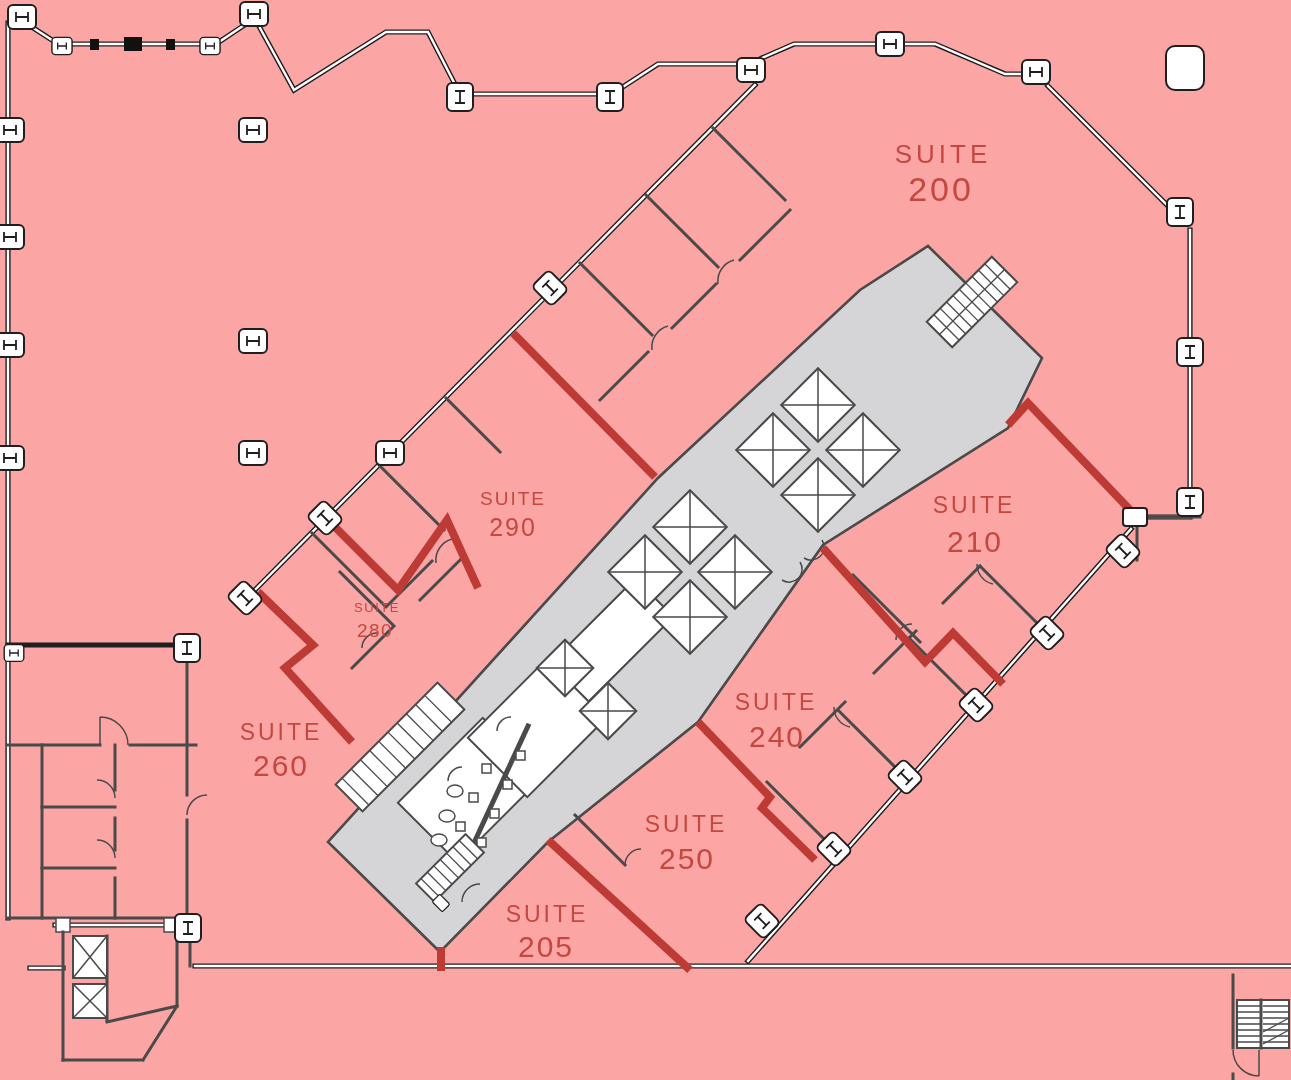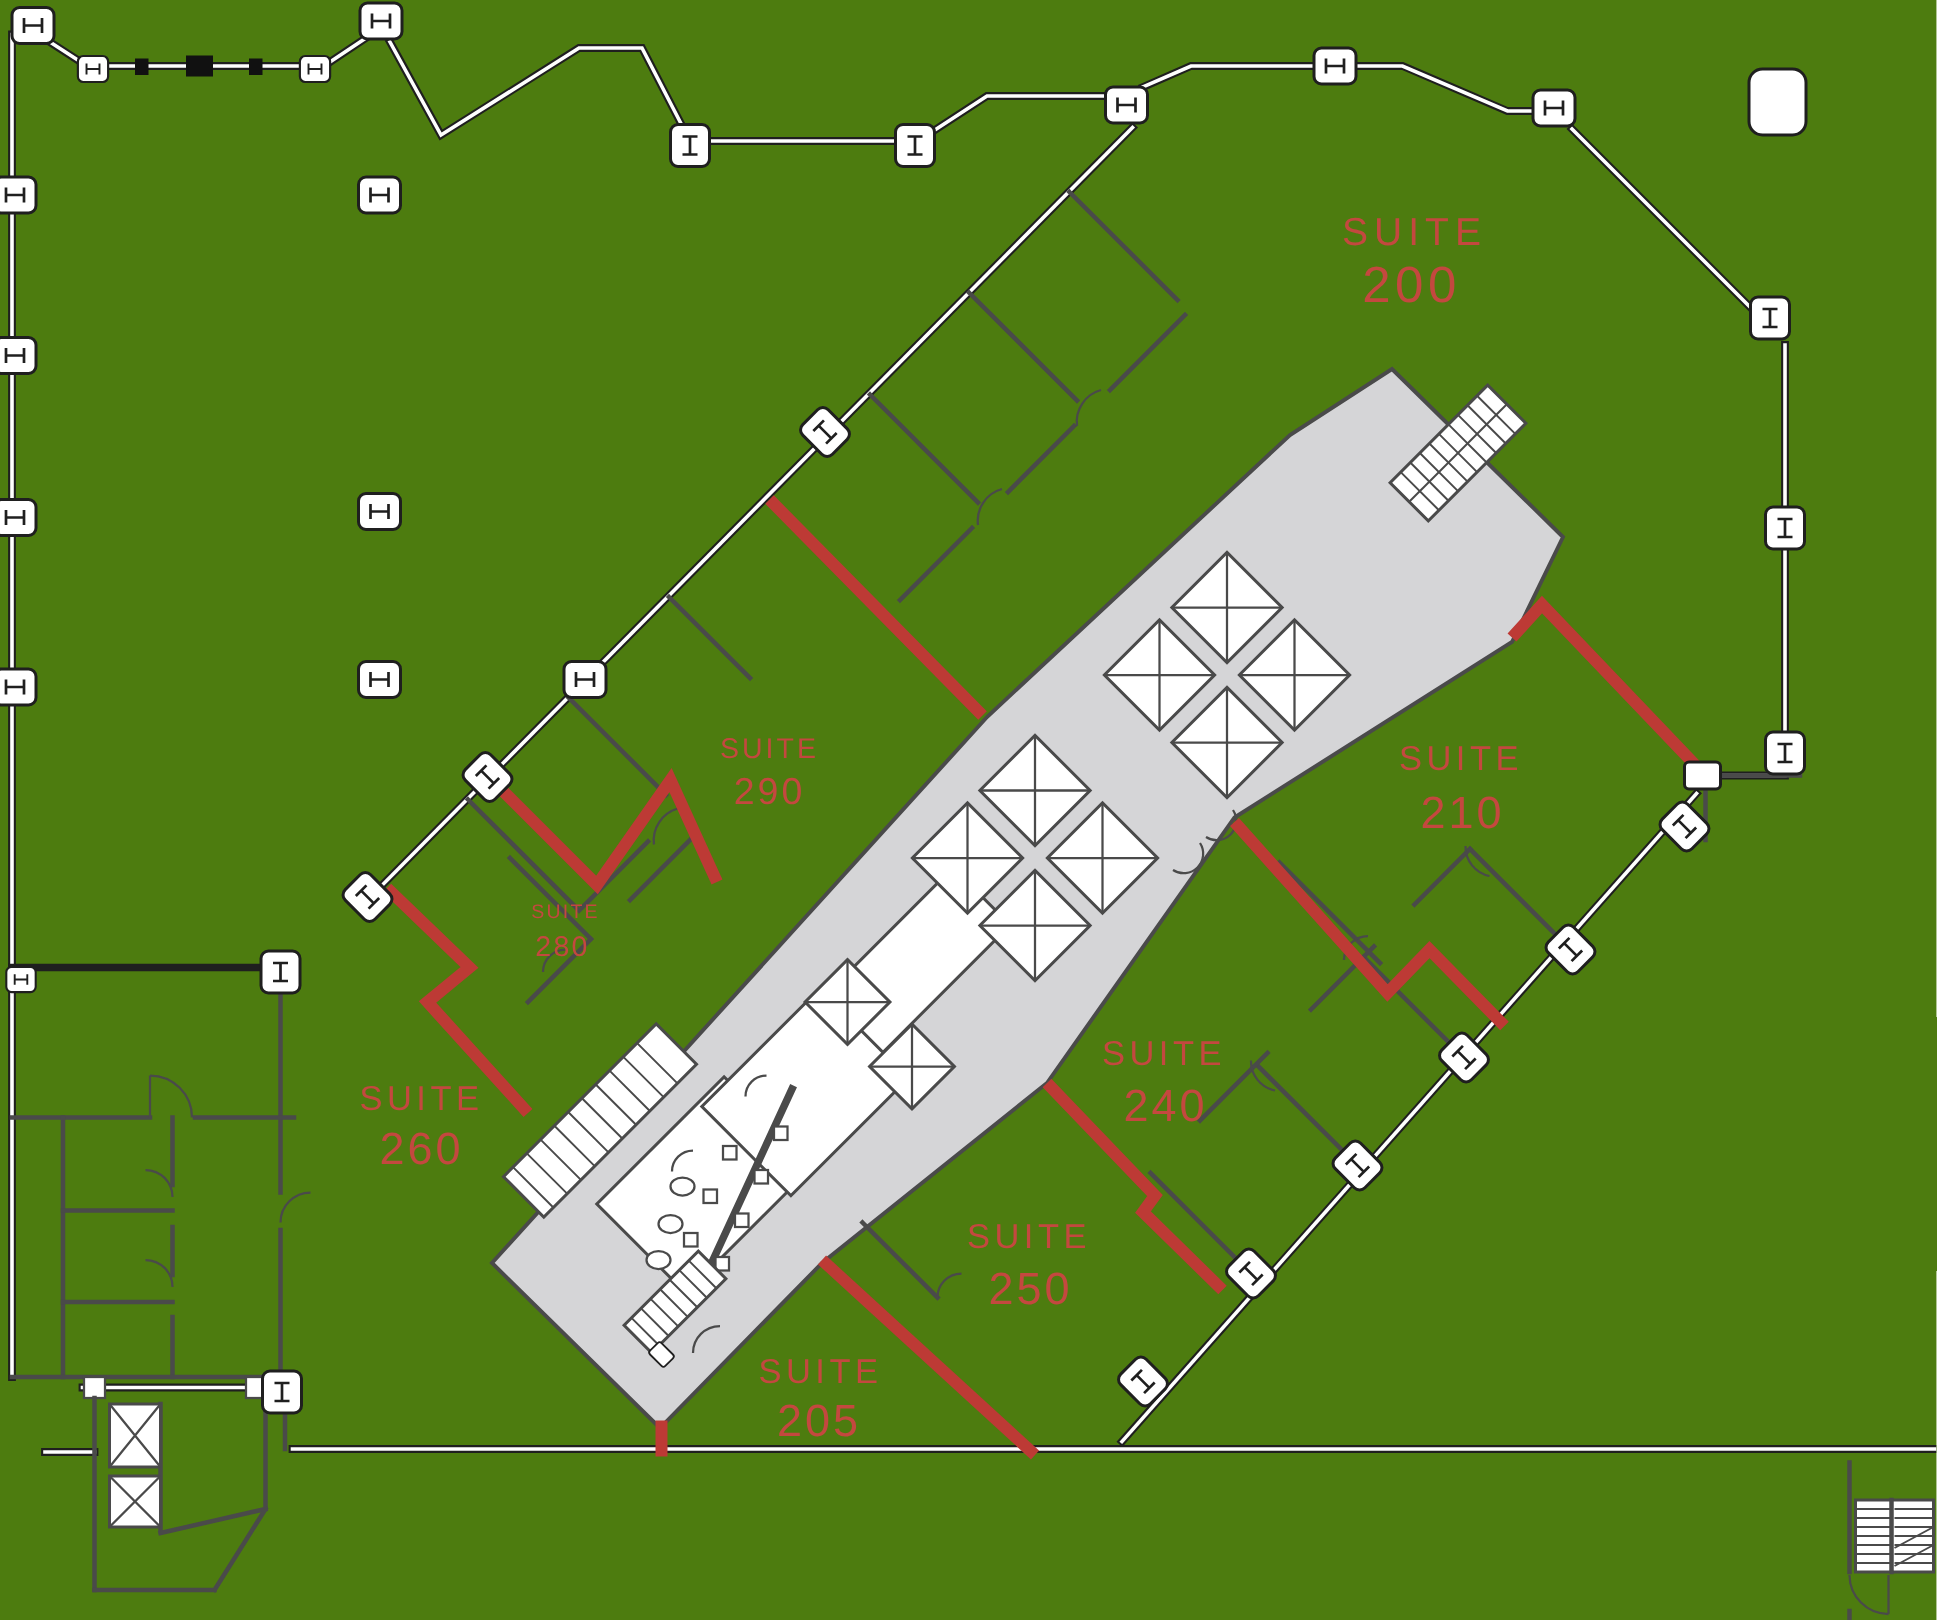--- a/index.html
+++ b/index.html
@@ -1,16 +1,16 @@
 <!DOCTYPE html>
 <html style="--demising_wall: #BD3A35; --suite_label: #C4483F; --core_fill: #D5D5D7; --partition_wall: #4A4A4A; --exterior_wall: #1F1F1F;"><head>
 <meta charset="utf-8">
 <style>
   html,body{margin:0;padding:0;background:#ffffff;}
-  #plan-wrap{position:relative;width:1291px;height:1080px;background:#4d7c0f;overflow:hidden;
+  #plan-wrap{position:relative;width:1291px;height:1080px;background:#fca5a5;overflow:hidden;
              font-family:"Liberation Sans",sans-serif;}
   svg{display:block}
   
   .extO{stroke:var(--exterior_wall,#1f1f1f);stroke-width:5.2;fill:none;stroke-linecap:square}
   .extI{stroke:#ffffff;stroke-width:2.4;fill:none;stroke-linecap:square}
   .wall{stroke:var(--partition_wall,#4a4a4a);stroke-width:3;fill:none;stroke-linecap:square}
   .wallThick{stroke:var(--exterior_wall,#1f1f1f);stroke-width:5;fill:none;stroke-linecap:square}
   .wallHeavy{stroke:var(--partition_wall,#4a4a4a);stroke-width:5;fill:none;stroke-linecap:square}
   .red{stroke:var(--demising_wall,#bd3a35);stroke-width:8;fill:none}
   .arc{stroke:#4a4a4a;stroke-width:1.5;fill:none}

